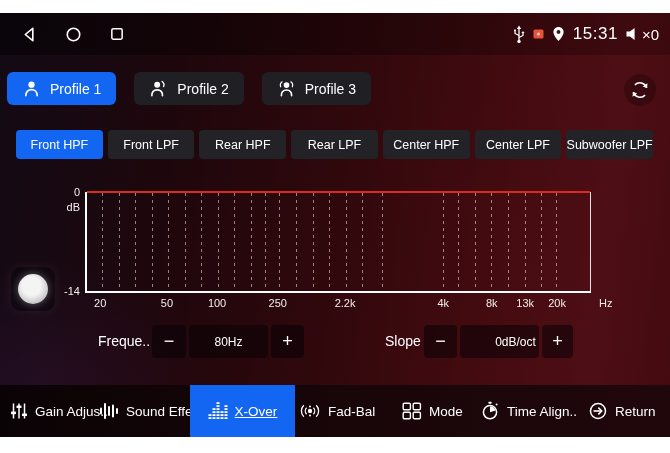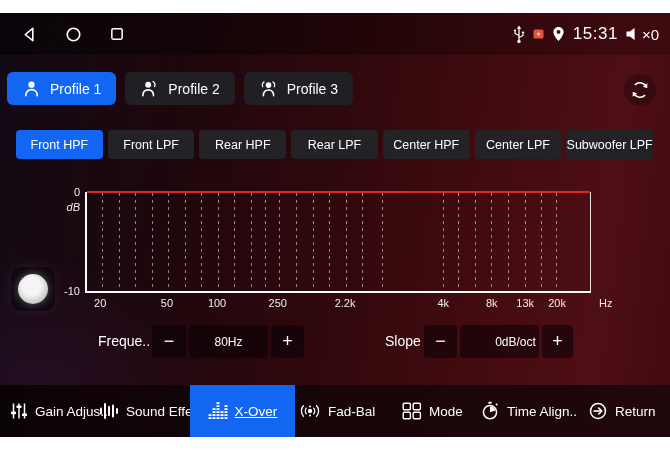--- a/index.html
+++ b/index.html
@@ -15,42 +15,42 @@
 
   
   .statusbar { position:absolute; left:0; top:0; width:100%; height:42px;
     background:linear-gradient(to right, rgba(0,0,0,0.50), rgba(25,0,2,0.28));padding-left:23px; }
   .sb-left { position:absolute; left:21px; top:0; height:42px; display:flex; align-items:center; gap:27px; }
   .sb-right { position:absolute; right:11px; top:0; height:42px; display:flex; align-items:center; gap:7px; }
   .sb-time { font-size:17px; letter-spacing:0.5px; }
   .sb-vol { display:flex; align-items:center; gap:2px; font-size:15px; }
 
   
-  .profile-row { position:absolute; left:7px; top:59px; display:flex; gap:9px; }
+  .profile-row { position:absolute; left:7px; top:59px; display:flex; gap:18px; }
   .profile-btn { height:33px; padding:0 15px; border-radius:6px; background:#201f24;
     display:flex; align-items:center; gap:9px; font-size:14px; cursor:default; }
   .profile-btn.active { background:#1266f2; }
   .reset-btn { position:absolute; right:14px; top:61px; width:32px; height:32px; border-radius:50%;
     background:rgba(0,0,0,0.25); display:flex; align-items:center; justify-content:center; }
 
   
   .filter-row { position:absolute; left:16px; top:117px; width:637px; display:flex; gap:5px; }
   .filter-btn { flex:1; height:29px; border-radius:4px; background:#232227; font-size:12.5px;
     display:flex; align-items:center; justify-content:center; white-space:nowrap; }
   .filter-btn.active { background:#1266f2; }
 
   
   .plot { position:absolute; left:85px; top:179px; width:506px; height:101px;
     border-left:2px solid #fdfdfd; border-bottom:2px solid #fdfdfd; border-right:1.5px solid #e9e2e2; }
   .curve { position:absolute; left:0; right:0; top:-1px; height:2px; background:#da2a22; }
   .gl { position:absolute; top:1px; bottom:0; width:1px;
     background:repeating-linear-gradient(to bottom, rgba(255,226,226,0.55) 0 3px, transparent 3px 7px); }
   .ylab { position:absolute; width:22px; text-align:right; font-size:11px; color:#f2eded; }
   .ylab-0   { left:58px; top:173px; }
-  .ylab-db  { left:58px; top:188px;font-style:italic; }
+  .ylab-db  { left:58px; top:188px; }
   .ylab-m10 { left:58px; top:272px; }
   .xlabels { position:absolute; left:85px; top:284px; width:506px; height:13px; font-size:11px; color:#f2eded; }
   .xl { position:absolute; transform:translateX(-50%); white-space:nowrap; }
   .hz-label { position:absolute; left:599px; top:284px; font-size:11px; color:#f2eded; }
 
   
   .knob-wrap { position:absolute; left:11px; top:254px; width:44px; height:44px; border-radius:10px;
     background:rgba(10,5,12,0.55); box-shadow:0 0 12px rgba(255,255,255,0.07);
     display:flex; align-items:center; justify-content:center; }
   .knob { width:30px; height:30px; border-radius:50%;
@@ -196,21 +196,21 @@
     <div class="filter-btn">
         <span>Center LPF</span>
       </div>
     <div class="filter-btn">
         <span>Subwoofer LPF</span>
       </div>
   </div>
 
   <span class="ylab ylab-0">0</span>
   <span class="ylab ylab-db">dB</span>
-  <span class="ylab ylab-m10">-10</span>
+  <span class="ylab ylab-m10">-14</span>
   <div class="plot">
     <div>
         <div class="gl" style="left: 3%;"></div>
         <div class="gl" style="left: 6.3%;"></div>
         <div class="gl" style="left: 9.6%;"></div>
         <div class="gl" style="left: 12.9%;"></div>
         <div class="gl" style="left: 16.2%;"></div>
         <div class="gl" style="left: 19.4%;"></div>
         <div class="gl" style="left: 22.7%;"></div>
         <div class="gl" style="left: 26.1%;"></div>

